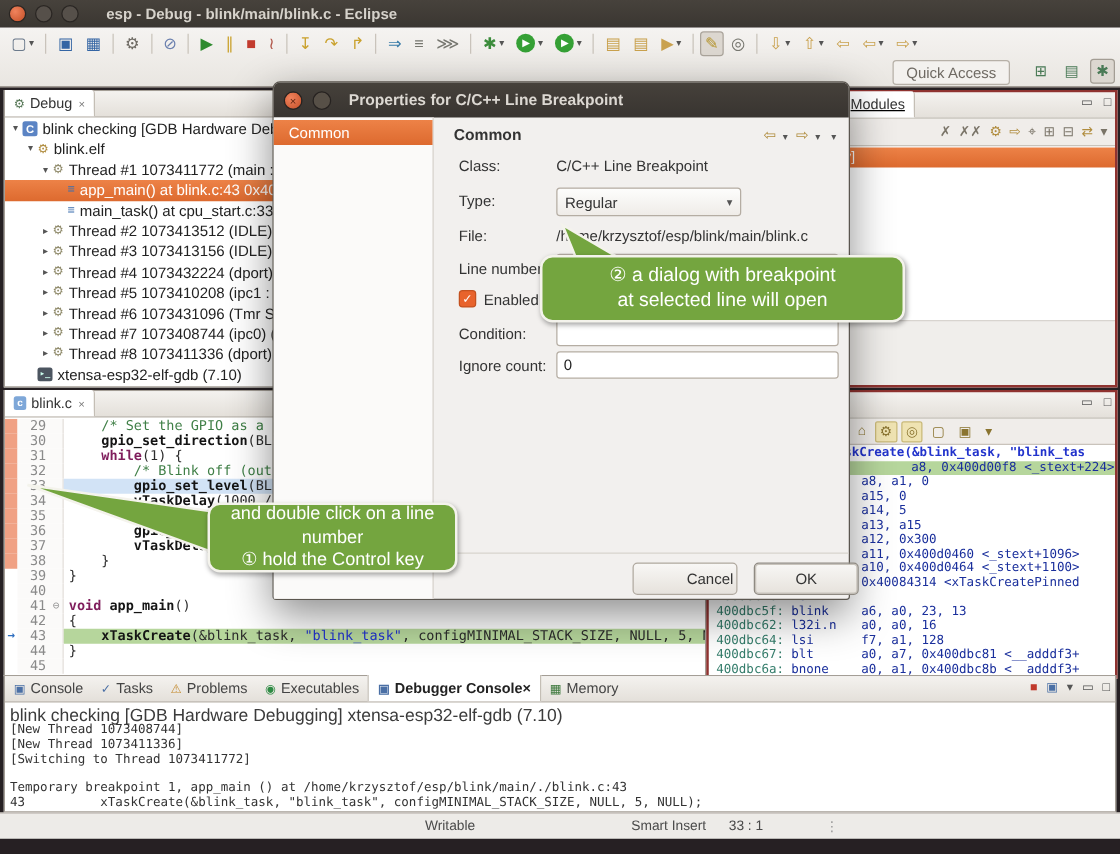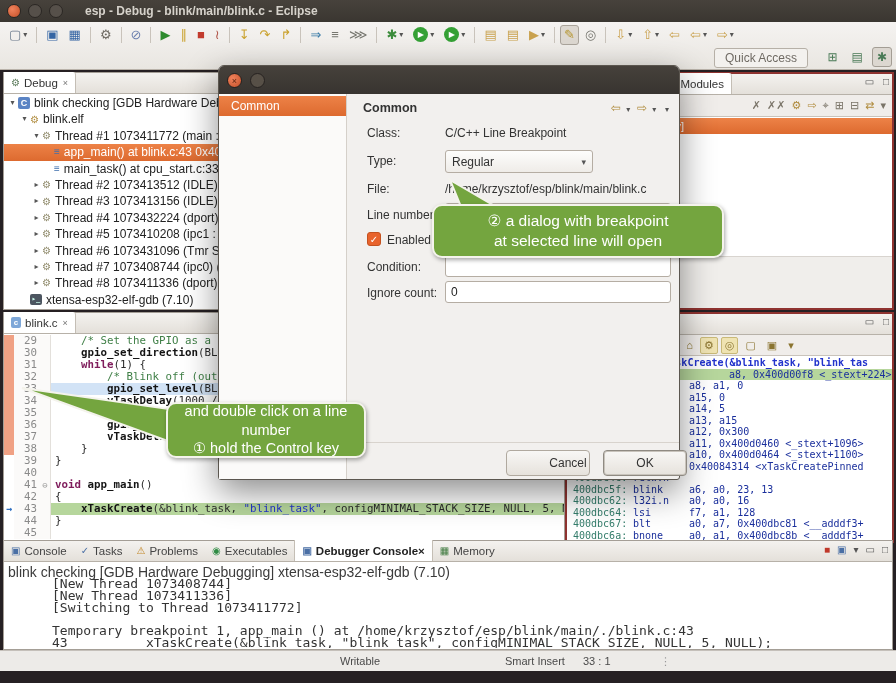--- a/index.html
+++ b/index.html
@@ -97,21 +97,21 @@
   .mod-footer { position:absolute; left:0; right:0; bottom:0; height:52px; background:#f0eeeb; border-top:1px solid #d8d4cf; }
 
   
   #console-tabs { display:flex; align-items:flex-end; height:21px; }
   .ctab { display:flex; align-items:center; height:21px; padding:0 7px; font-size:11.5px; color:#444; }
   .ctab.active { background:#fff; border-right:1px solid #c4beb5; border-left:1px solid #c4beb5; font-weight:bold; color:#222; }
   #console-toolbar { position:absolute; right:4px; top:3px; display:flex; align-items:center; font-size:10px; }
   #console-toolbar span { margin-left:7px; }
   #console-title { position:absolute; left:4px; top:23px; font-size:14px; color:#3b3b3b; }
   #console-body { position:absolute; left:4px; top:37px; right:2px; bottom:1px; overflow:hidden;
-    font-family:"DejaVu Sans Mono",monospace; font-size:13px; color:#333;margin-left:44px; }
+    font-family:"DejaVu Sans Mono",monospace; font-size:10px; color:#333; }
   .cline { height:11.8px; line-height:11.8px; white-space:pre; }
 
   
   .statusbar { position:absolute; left:0; top:650px; width:896px; height:21px;
     background:#edebe8; border-top:1px solid #c5c0ba; font-size:11px; color:#4a4a4a; }
   .statusbar span { position:absolute; top:4px; }
 
   
   .dialog { position:absolute; left:218px; top:65px; width:462px; height:415px; z-index:50;
     background:#f2f0ee; border-radius:6px 6px 3px 3px; box-shadow:0 12px 34px rgba(0,0,0,.45);
@@ -353,21 +353,21 @@
           <span class="tlabel">Thread #8 1073411336 (dport) (Sus</span>
         </div>
         <div class="trow" style="padding-left: 15px;">
           <span class="tarrow"></span>
           <span class="ticon" data-icon="gdb-icon">▸_</span>
           <span class="tlabel">xtensa-esp32-elf-gdb (7.10)</span>
         </div>
       </div>
   </div>
 
-  <div class="panel redpanel" style="left:658px;top:72px;width:236px;height:238px;">
+  <div class="panel redpanel" style="left:658px;top:72px;width:236px;height:238px;text-decoration:underline;">
     <div class="tabbar">
       <div class="tab">
         <span class="tico" style="color:#7a6aa0">▦</span>
         <span>Modules</span>
       </div>
       <div class="panelbtns">
         <span>▭</span>
         <span>□</span>
       </div>
     </div>
@@ -512,20 +512,21 @@
     <span style="left:340px">Writable</span>
     <span style="left:505px">Smart Insert</span>
     <span style="left:583px">33 : 1</span>
     <span style="left:660px;color:#999">⋮</span>
   </div>
 
   <div class="dialog">
     <div class="dlg-titlebar">
       <div class="dbtn close">×</div>
       <div class="dbtn min"></div>
+      <div class="dlg-title">Properties for C/C++ Line Breakpoint</div>
     </div>
     <div class="dlg-side">
         <div class="side-item">Common</div>
       </div>
     <div class="dlg-head">
       <span class="hname">Common</span>
       <span class="nav">
         <span>⇦</span>
         <span class="dd">▾</span>&nbsp;
         <span>⇨</span>

